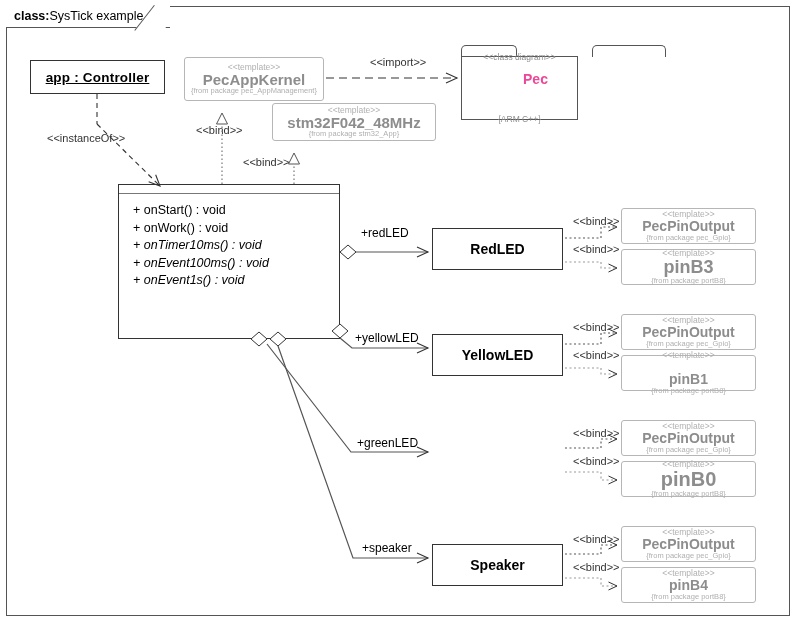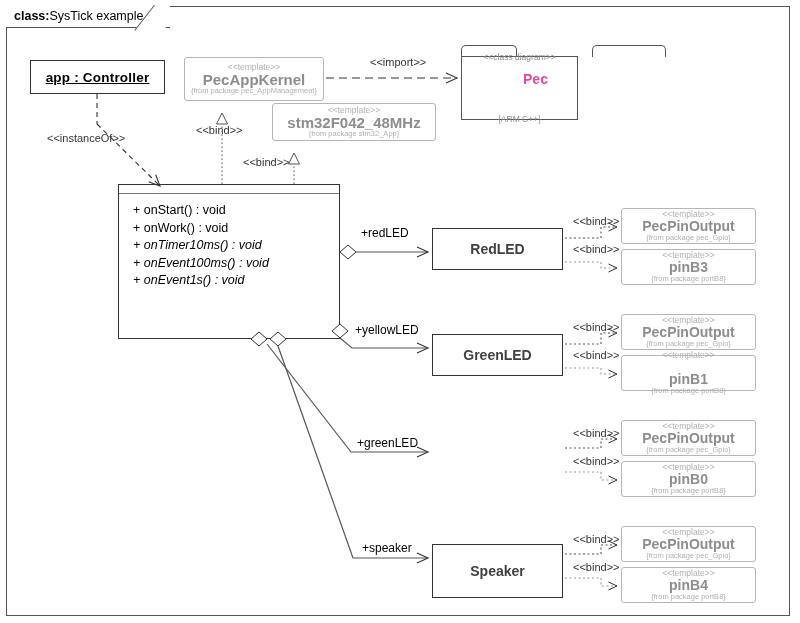--- a/index.html
+++ b/index.html
@@ -38,21 +38,21 @@
 
   
   .cls-name{height:32px;display:flex;align-items:center;justify-content:center;
             font-weight:bold;font-size:14px;color:#000;border-bottom:1px solid #777;}
   .cls-attr{height:8px;border-bottom:1px solid #777;}
   .cls-ops{padding:8px 0 0 14px;font-size:12.5px;line-height:17.5px;color:#000;}
   .cls-ops div.it{font-style:italic;}
 
   
   .simple{border:1px solid #333;display:flex;align-items:center;justify-content:center;
-          font-weight:bold;font-size:14px;color:#404040;}
+          font-weight:bold;font-size:14px;color:#000000;}
 
   
   .pkg{position:absolute;}
   .pkg .tab{position:absolute;left:0;top:0;height:12px;
             border:1px solid #555;border-bottom:none;background:#fff;
             box-sizing:border-box;border-radius:5px 5px 0 0;}
   .pkg .body{position:absolute;left:0;border:1px solid #555;background:#fff;
              box-sizing:border-box;display:flex;flex-direction:column;
              align-items:center;justify-content:center;text-align:center;}
   .pkg .st{font-size:8.5px;color:#8d8d8d;line-height:12px;}
@@ -113,34 +113,34 @@
       <div class="it">+ onTimer10ms() : void</div>
       <div class="it">+ onEvent100ms() : void</div>
       <div class="it">+ onEvent1s() : void</div>
     </div>
   </div>
 
   <div class="box simple" style="left:432px;top:228px;width:131px;height:42px;">
     <span>RedLED</span>
   </div>
   <div class="box simple" style="left:432px;top:334px;width:131px;height:42px;">
-    <span>GreenLED</span>
-  </div>
-  <div class="box simple" style="left:432px;top:544px;width:131px;height:54px;">
+    <span>YellowLED</span>
+  </div>
+  <div class="box simple" style="left:432px;top:544px;width:131px;height:42px;">
     <span>Speaker</span>
   </div>
 
   <div class="box tmpl" style="left:621px;top:208px;width:135px;height:36px;">
     <div class="st">&lt;&lt;template&gt;&gt;</div>
     <div class="nm" style="font-size:14px;">PecPinOutput</div>
     <div class="pk">{from package pec_Gpio}</div>
   </div>
   <div class="box tmpl" style="left:621px;top:249px;width:135px;height:36px;">
     <div class="st">&lt;&lt;template&gt;&gt;</div>
-    <div class="nm" style="font-size:14px;">pinB3</div>
+    <div class="nm" style="font-size:18px;">pinB3</div>
     <div class="pk">{from package portB8}</div>
   </div>
 
   <div class="box tmpl" style="left:621px;top:314px;width:135px;height:36px;">
     <div class="st">&lt;&lt;template&gt;&gt;</div>
     <div class="nm" style="font-size:14px;">PecPinOutput</div>
     <div class="pk">{from package pec_Gpio}</div>
   </div>
   <div class="box tmpl" style="left:621px;top:355px;width:135px;height:36px;">
     <div class="st">&lt;&lt;template&gt;&gt;</div>
@@ -148,42 +148,42 @@
     <div class="pk">{from package portB8}</div>
   </div>
 
   <div class="box tmpl" style="left:621px;top:420px;width:135px;height:36px;">
     <div class="st">&lt;&lt;template&gt;&gt;</div>
     <div class="nm" style="font-size:14px;">PecPinOutput</div>
     <div class="pk">{from package pec_Gpio}</div>
   </div>
   <div class="box tmpl" style="left:621px;top:461px;width:135px;height:36px;">
     <div class="st">&lt;&lt;template&gt;&gt;</div>
-    <div class="nm" style="font-size:14px;">pinB0</div>
+    <div class="nm" style="font-size:20px;">pinB0</div>
     <div class="pk">{from package portB8}</div>
   </div>
 
   <div class="box tmpl" style="left:621px;top:526px;width:135px;height:36px;">
     <div class="st">&lt;&lt;template&gt;&gt;</div>
     <div class="nm" style="font-size:14px;">PecPinOutput</div>
     <div class="pk">{from package pec_Gpio}</div>
   </div>
   <div class="box tmpl" style="left:621px;top:567px;width:135px;height:36px;">
     <div class="st">&lt;&lt;template&gt;&gt;</div>
     <div class="nm" style="font-size:14px;">pinB4</div>
     <div class="pk">{from package portB8}</div>
   </div>
 
   <div class="elabel" style="left:47px;top:132px;">&lt;&lt;instanceOf&gt;&gt;</div>
   <div class="elabel" style="left:196px;top:124px;">&lt;&lt;bind&gt;&gt;</div>
   <div class="elabel" style="left:243px;top:156px;">&lt;&lt;bind&gt;&gt;</div>
   <div class="elabel" style="left:370px;top:56px;">&lt;&lt;import&gt;&gt;</div>
 
   <div class="elabel dark" style="left:361px;top:226px;">+redLED</div>
-  <div class="elabel dark" style="left:355px;top:323px;">+yellowLED</div>
+  <div class="elabel dark" style="left:355px;top:331px;">+yellowLED</div>
   <div class="elabel dark" style="left:357px;top:436px;">+greenLED</div>
   <div class="elabel dark" style="left:362px;top:541px;">+speaker</div>
 
   <div class="elabel" style="left:573px;top:215px;">&lt;&lt;bind&gt;&gt;</div>
   <div class="elabel" style="left:573px;top:243px;">&lt;&lt;bind&gt;&gt;</div>
   <div class="elabel" style="left:573px;top:321px;">&lt;&lt;bind&gt;&gt;</div>
   <div class="elabel" style="left:573px;top:349px;">&lt;&lt;bind&gt;&gt;</div>
   <div class="elabel" style="left:573px;top:427px;">&lt;&lt;bind&gt;&gt;</div>
   <div class="elabel" style="left:573px;top:455px;">&lt;&lt;bind&gt;&gt;</div>
   <div class="elabel" style="left:573px;top:533px;">&lt;&lt;bind&gt;&gt;</div>

